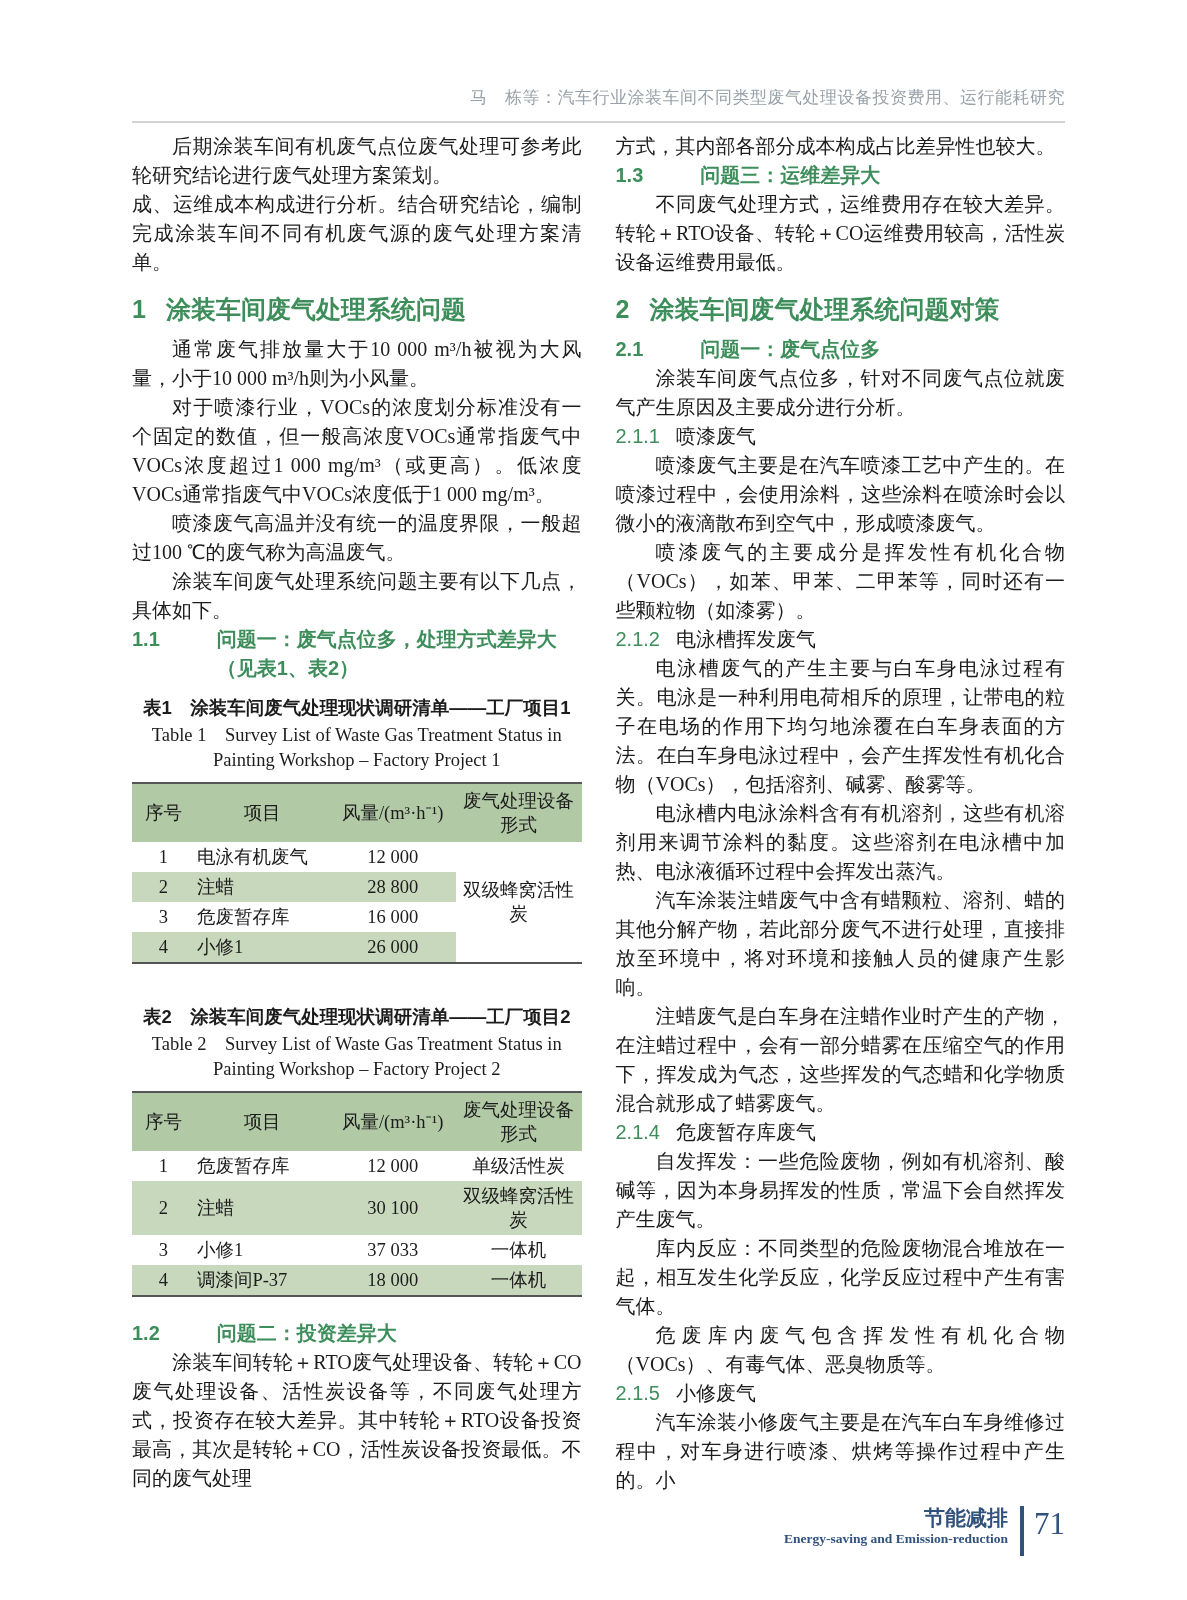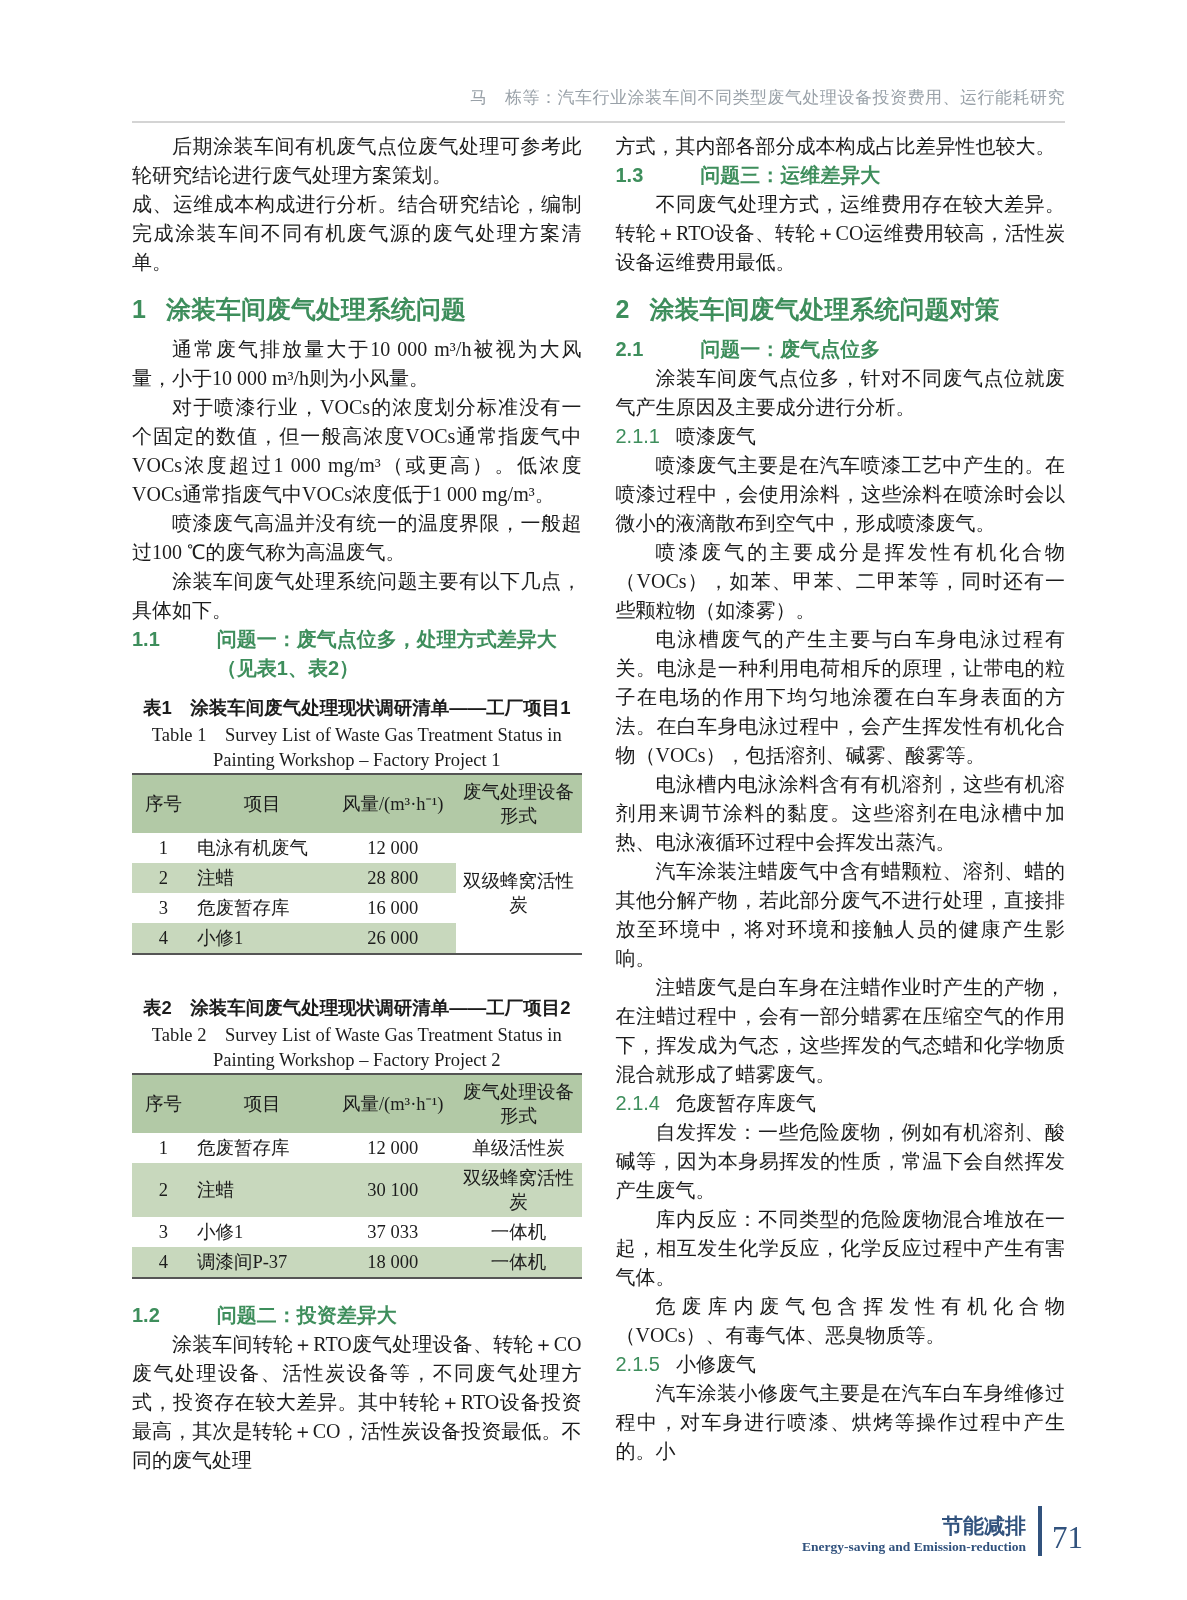--- a/index.html
+++ b/index.html
@@ -42,37 +42,37 @@
   .tbl-block { margin:12px 0 14px; }
   .cap-cn {
     text-align:center; font-family:"Liberation Sans", sans-serif; font-weight:bold;
     font-size:18.5px; line-height:26px; margin-top:4px;
   }
   .cap-en {
     text-align:center; font-family:"Liberation Serif", serif; font-weight:normal;
     font-size:18.5px; line-height:25px; margin-top:2px; padding:0 14px;
   }
   table.survey {
-    width:100%; border-collapse:collapse; font-size:18.5px;
+    width:100%; border-collapse:collapse; margin-top:9px; font-size:18.5px;
     border-top:2px solid #555; border-bottom:2px solid #555;
   }
   table.survey th {
     background:#b2c9a6; font-weight:normal; padding:5px 2px; line-height:24px;
   }
   table.survey td { padding:3px 2px; line-height:24px; }
   tr.shade td { background:#c8d8bd; }
   td.c { text-align:center; }
   td.l { text-align:left; padding-left:10px; }
   td.merged { background:#ffffff; text-align:center; vertical-align:middle; }
   th.w-no { width:14%; } th.w-item { width:30%; } th.w-flow { width:28%; } th.w-dev { width:28%; }
 
   .spacer-s { height:8px; } .spacer-m { height:14px; }
 
   
-  .footer { position:absolute; right:104px; bottom:44px; display:flex; align-items:flex-end;margin-top:36px; }
+  .footer { position:absolute; right:122px; bottom:44px; display:flex; align-items:flex-start;margin-top:36px; }
   .footer-text { text-align:right; color:#31527d; }
   .f-cn { font-family:"Liberation Sans", sans-serif; font-weight:bold; font-size:21px; line-height:24px; }
   .f-en { font-family:"Liberation Serif", serif; font-weight:bold; font-size:13.5px; line-height:18px; }
   .f-bar { width:4px; height:50px; background:#31527d; margin-left:12px; margin-right:10px; }
   .f-num { font-family:"Liberation Serif", serif; font-size:31px; color:#31527d; }
 </style>
 </head>
 <body>
 
 <div class="page">
@@ -217,20 +217,24 @@
       <p class="body">涂装车间废气点位多，针对不同废气点位就废气产生原因及主要成分进行分析。</p>
 
       <div class="sub3-h">
         <span class="num">2.1.1</span>
         <span class="txt">喷漆废气</span>
       </div>
 
       <p class="body">喷漆废气主要是在汽车喷漆工艺中产生的。在喷漆过程中，会使用涂料，这些涂料在喷涂时会以微小的液滴散布到空气中，形成喷漆废气。</p>
       <p class="body">喷漆废气的主要成分是挥发性有机化合物（VOCs），如苯、甲苯、二甲苯等，同时还有一些颗粒物（如漆雾）。</p>
 
+      <div class="sub3-h">
+        <span class="num">2.1.2</span>
+        <span class="txt">电泳槽挥发废气</span>
+      </div>
 
       <p class="body">电泳槽废气的产生主要与白车身电泳过程有关。电泳是一种利用电荷相斥的原理，让带电的粒子在电场的作用下均匀地涂覆在白车身表面的方法。在白车身电泳过程中，会产生挥发性有机化合物（VOCs），包括溶剂、碱雾、酸雾等。</p>
       <p class="body">电泳槽内电泳涂料含有有机溶剂，这些有机溶剂用来调节涂料的黏度。这些溶剂在电泳槽中加热、电泳液循环过程中会挥发出蒸汽。</p>
 
 
       <p class="body">汽车涂装注蜡废气中含有蜡颗粒、溶剂、蜡的其他分解产物，若此部分废气不进行处理，直接排放至环境中，将对环境和接触人员的健康产生影响。</p>
       <p class="body">注蜡废气是白车身在注蜡作业时产生的产物，在注蜡过程中，会有一部分蜡雾在压缩空气的作用下，挥发成为气态，这些挥发的气态蜡和化学物质混合就形成了蜡雾废气。</p>
 
       <div class="sub3-h">
         <span class="num">2.1.4</span>

